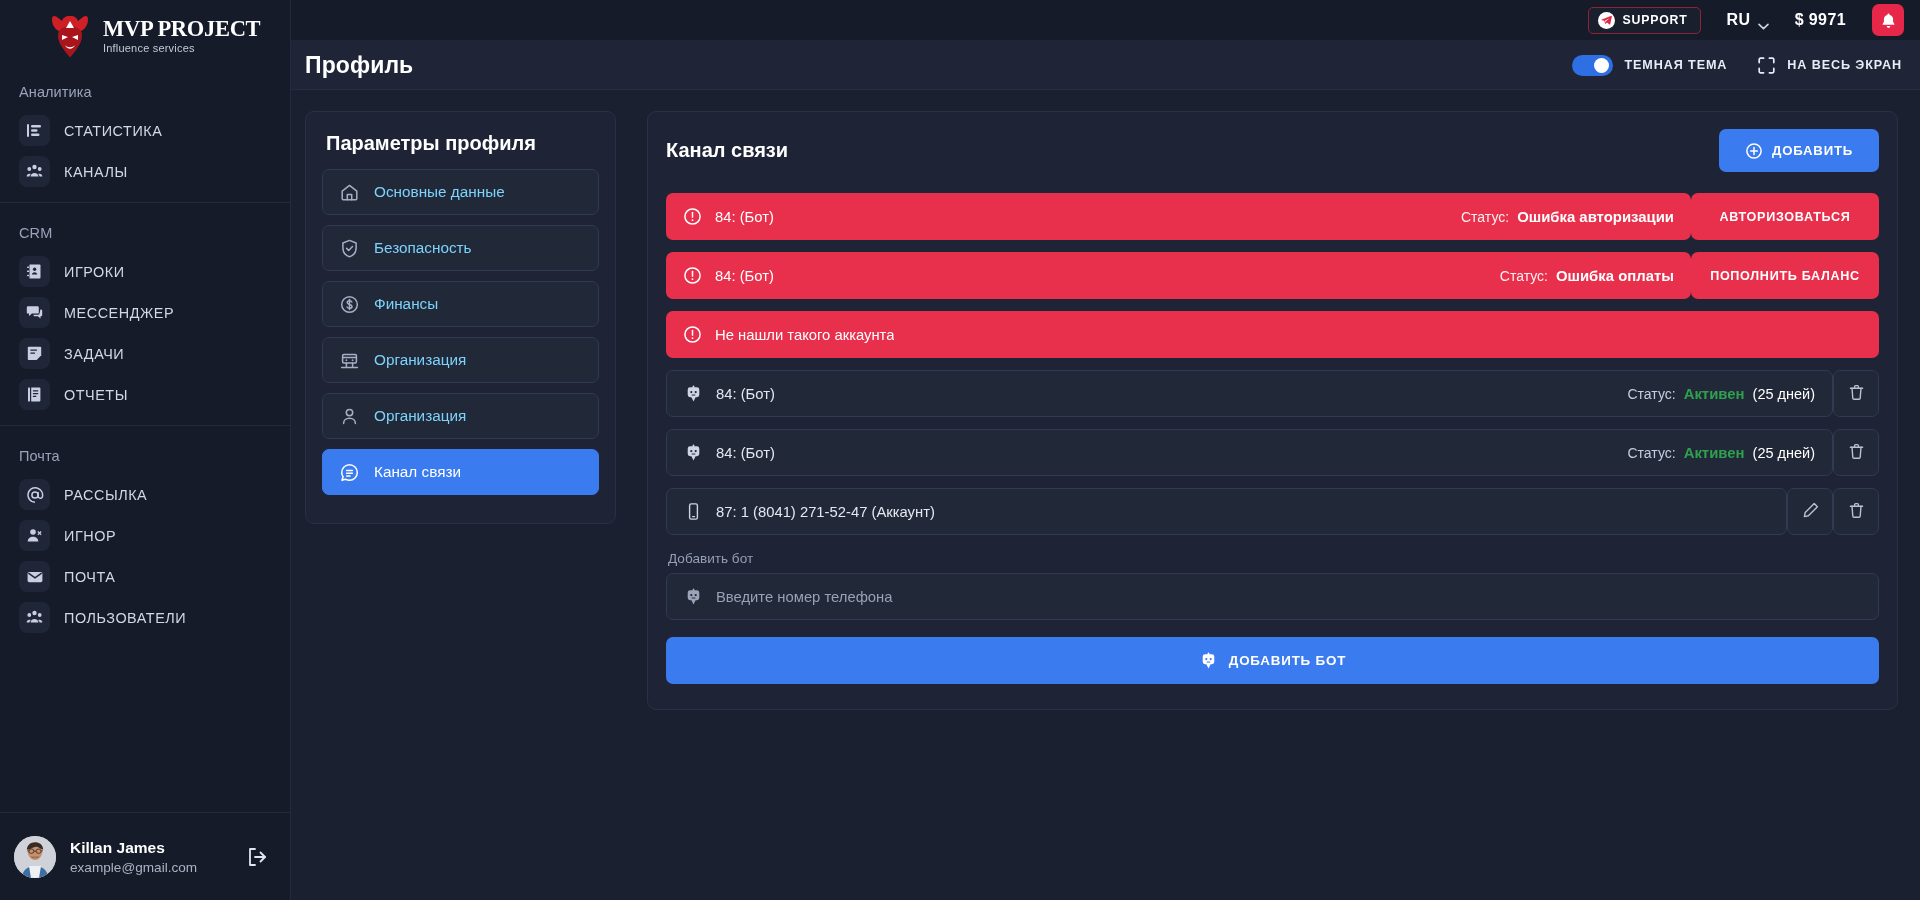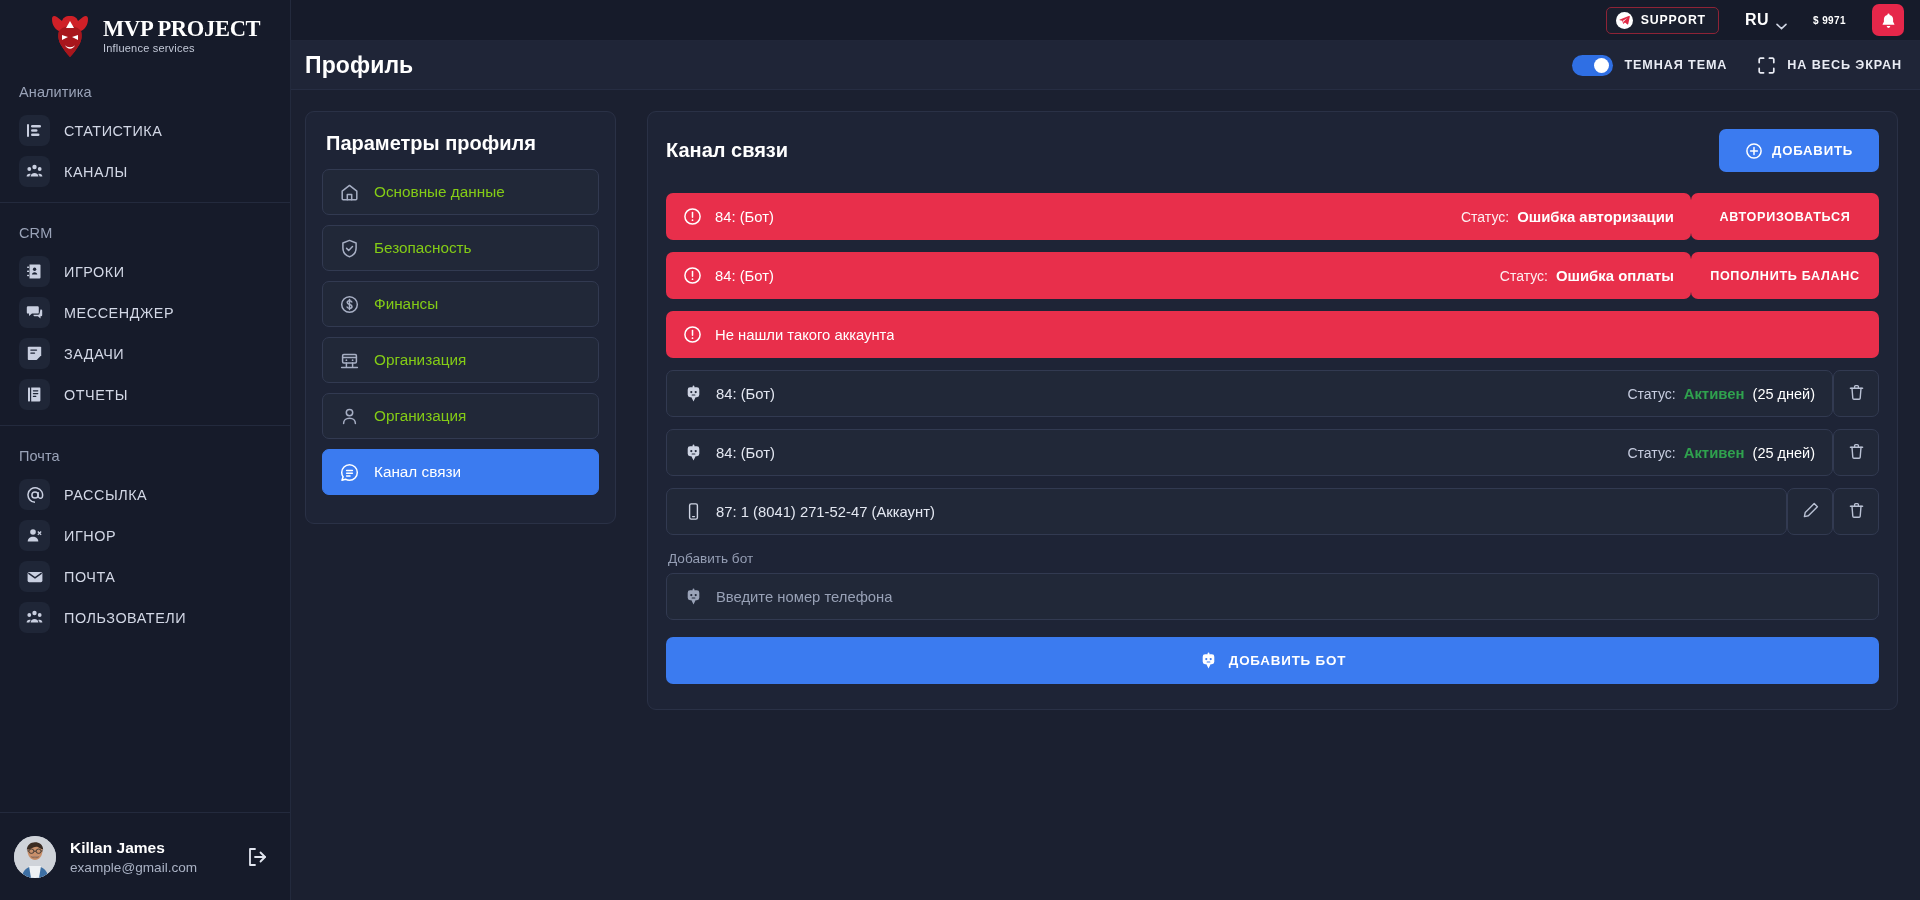--- a/index.html
+++ b/index.html
@@ -74,21 +74,21 @@
     padding:4px 12px 4px 9px;cursor:pointer;background:#1a1f2e;
   }
   .support-btn .tg{
     width:17px;height:17px;border-radius:50%;background:#ffffff;
     display:flex;align-items:center;justify-content:center;color:#e02a46;
   }
   .support-label{font-size:12.3px;letter-spacing:.8px;color:#ffffff;font-weight:700;}
   .lang{display:flex;align-items:center;gap:7px;cursor:pointer;}
   .lang-label{font-size:16px;letter-spacing:.5px;color:#ffffff;font-weight:700;}
   .caret{width:11px;height:7px;color:#cfd5e3;}
-  .balance{font-size:10px;font-weight:700;color:#ffffff;letter-spacing:.4px;}
+  .balance{font-size:16px;font-weight:700;color:#ffffff;letter-spacing:.4px;}
   .bell{
     width:32px;height:32px;border-radius:7px;background:#e6274a;
     display:flex;align-items:center;justify-content:center;color:#fff;cursor:pointer;
   }
 
   .pagebar{
     height:49px;flex:0 0 49px;background:#1f2537;
     display:flex;align-items:center;justify-content:space-between;
     padding:0 18px 0 14px;border-bottom:1px solid #262d42;
   }
@@ -116,21 +116,21 @@
   }
   .params-title{font-size:20px;font-weight:700;color:#ffffff;margin:4px 0 14px 4px;}
   .param-item{
     display:flex;align-items:center;gap:14px;height:46px;
     border:1px solid #323a51;border-radius:7px;margin-bottom:10px;
     padding:0 0 0 16px;cursor:pointer;background:#212838;
   }
   .param-item.active{background:#3b7bf0;border-color:#3b7bf0;}
   .param-ico{width:21px;height:21px;flex:0 0 21px;color:#a7afc4;}
   .param-item.active .param-ico{color:#ffffff;}
-  .param-label{font-size:15.3px;color:#84cc16;}
+  .param-label{font-size:15.3px;color:#7dd3fc;}
   .param-item.active .param-label{color:#ffffff;}
 
   
   .channel-card{
     flex:1 1 auto;background:#1e2436;border:1px solid #2a3146;border-radius:9px;
     padding:17px 18px 25px 18px;height:max-content;min-width:0;
   }
   .channel-head{display:flex;align-items:center;justify-content:space-between;margin-bottom:21px;}
   .channel-title{font-size:20px;font-weight:700;color:#ffffff;}
   .btn-add{

